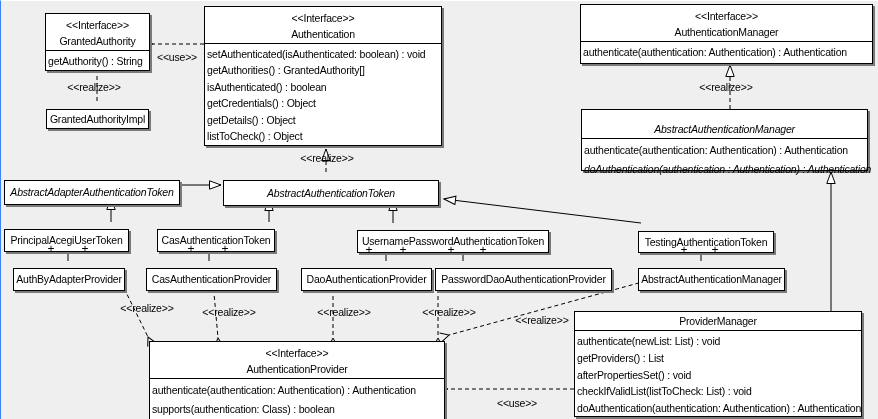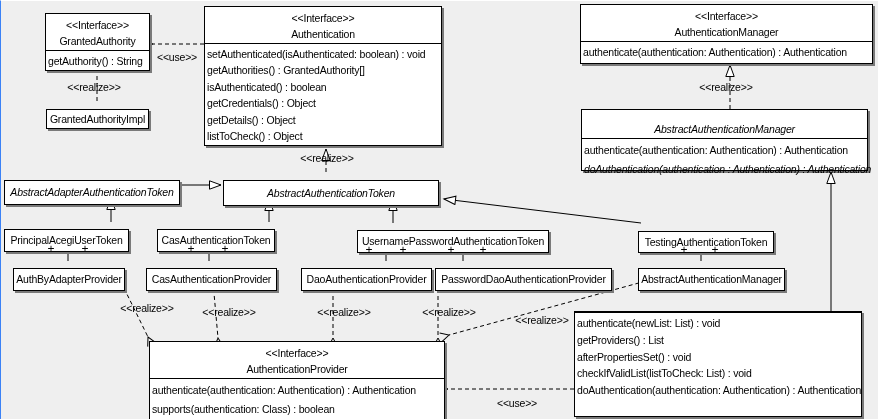--- a/index.html
+++ b/index.html
@@ -172,20 +172,23 @@
       <div class="stereo">&lt;&lt;Interface&gt;&gt;</div>
       <div class="cname">AuthenticationProvider</div>
     </div>
     <div class="methods">
       <div class="m">authenticate(authentication: Authentication) : Authentication</div>
       <div class="m">supports(authentication: Class) : boolean</div>
     </div>
   </div>
 
   <div class="box pm" style="left:573px;top:310px;width:286px;height:104px">
+    <div class="hdr" style="padding-top:1px">
+      <div class="cname">ProviderManager</div>
+    </div>
     <div class="methods">
       <div class="m">authenticate(newList: List) : void</div>
       <div class="m">getProviders() : List</div>
       <div class="m">afterPropertiesSet() : void</div>
       <div class="m">checkIfValidList(listToCheck: List) : void</div>
       <div class="m">doAuthentication(authentication: Authentication) : Authentication</div>
     </div>
   </div>
 
   <span class="elabel" style="left:176px;top:50px">&lt;&lt;use&gt;&gt;</span>

